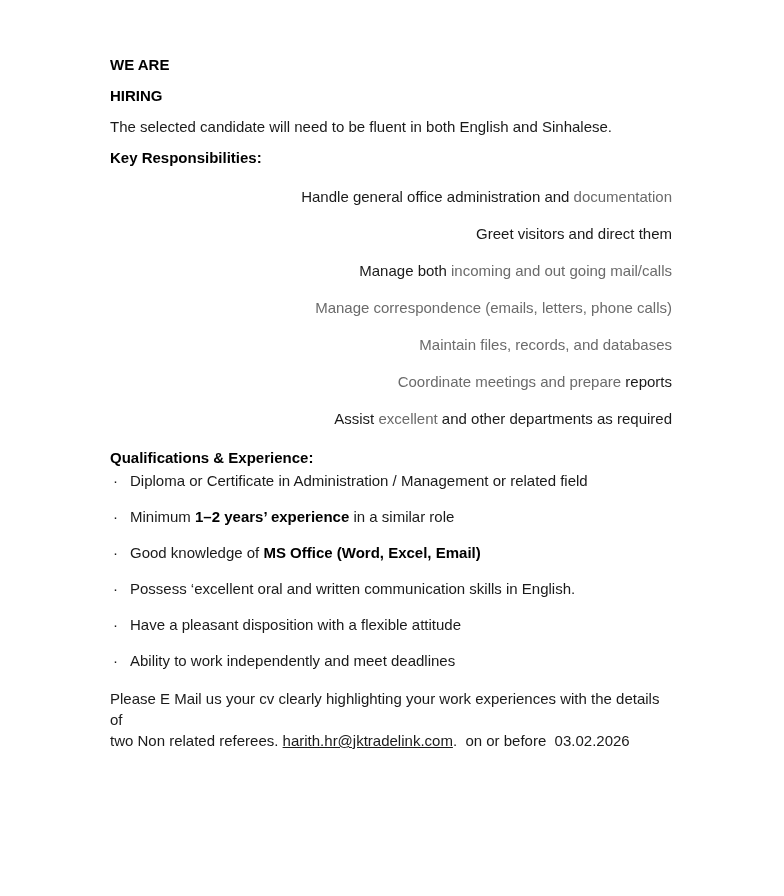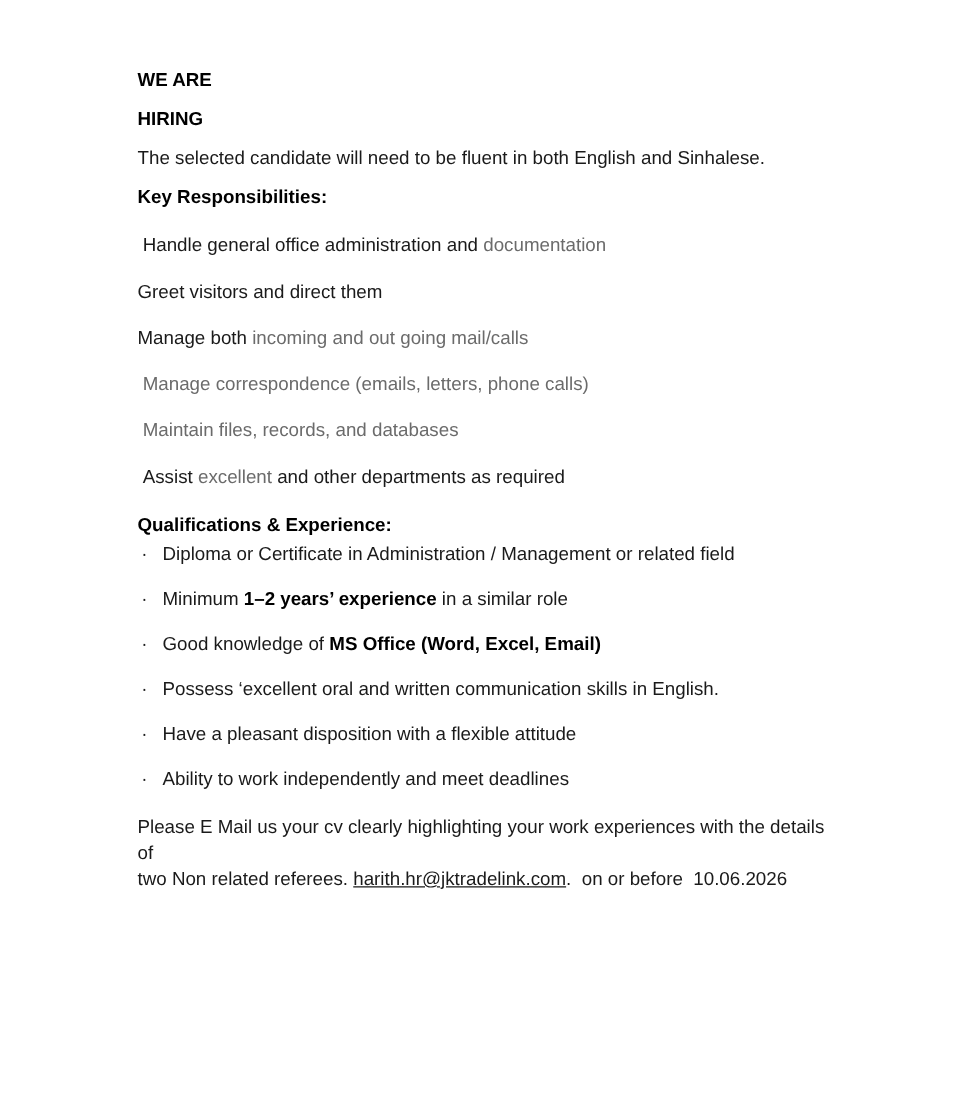--- a/index.html
+++ b/index.html
@@ -23,21 +23,21 @@
     white-space: pre-wrap;
   }
   .bold { font-weight: bold; color: #000000; }
   .muted { color: #6b6b6b; }
   .section-heading {
     font-weight: bold;
     color: #000000;
     margin: 0 0 18px;
   }
   .qual-heading { margin-top: 18px; margin-bottom: 2px; }
-  .item { margin: 16px 0 15px; }
+  .item { margin: 16px 0 15px; text-align: right; }
   .bullet-item {
     position: relative;
     padding-left: 20px;
     margin: 0 0 15px;
   }
   .bullet-marker {
     position: absolute;
     left: 3px;
     top: 0;
   }
@@ -51,26 +51,27 @@
   <p class="bold">WE ARE</p>
   <p class="bold">HIRING</p>
   <p>The selected candidate will need to be fluent in both English and Sinhalese.</p>
   <p class="section-heading">Key Responsibilities:</p>
   <div id="responsibilities-list">
       <p class="item"><span> Handle general office administration and </span><span class="muted">documentation</span></p>
       <p class="item"><span>Greet visitors and direct them</span></p>
       <p class="item"><span>Manage both </span><span class="muted">incoming and out going mail/calls</span></p>
       <p class="item"><span class="muted"> Manage correspondence (emails, letters, phone calls)</span></p>
       <p class="item"><span class="muted"> Maintain files, records, and databases</span></p>
+      <p class="item"><span class="muted"> Coordinate meetings and prepare </span><span>reports</span></p>
       <p class="item"><span> Assist </span><span class="muted">excellent </span><span>and other departments as required</span></p>
     </div>
   <p class="section-heading qual-heading">Qualifications &amp; Experience:</p>
   <div id="qualifications-list">
       <p class="bullet-item"><span class="bullet-marker">·</span><span>Diploma or Certificate in Administration / Management or related field</span></p>
       <p class="bullet-item"><span class="bullet-marker">·</span><span>Minimum </span><span class="bold">1–2 years’ experience</span><span> in a similar role</span></p>
       <p class="bullet-item"><span class="bullet-marker">·</span><span>Good knowledge of </span><span class="bold">MS Office (Word, Excel, Email)</span></p>
       <p class="bullet-item"><span class="bullet-marker">·</span><span>Possess ‘excellent oral and written communication skills in English.</span></p>
       <p class="bullet-item"><span class="bullet-marker">·</span><span>Have a pleasant disposition with a flexible attitude</span></p>
       <p class="bullet-item"><span class="bullet-marker">·</span><span>Ability to work independently and meet deadlines</span></p>
     </div>
   <p class="apply" id="apply-paragraph"><span>Please E Mail us your cv clearly highlighting your work experiences with the details of
-two Non related referees. </span><a href="#" class="email">harith.hr@jktradelink.com</a><span>.  on or before  10.06.2026</span></p>
+two Non related referees. </span><a href="#" class="email">harith.hr@jktradelink.com</a><span>.  on or before  03.02.2026</span></p>
 </div>
 
 </body></html>

